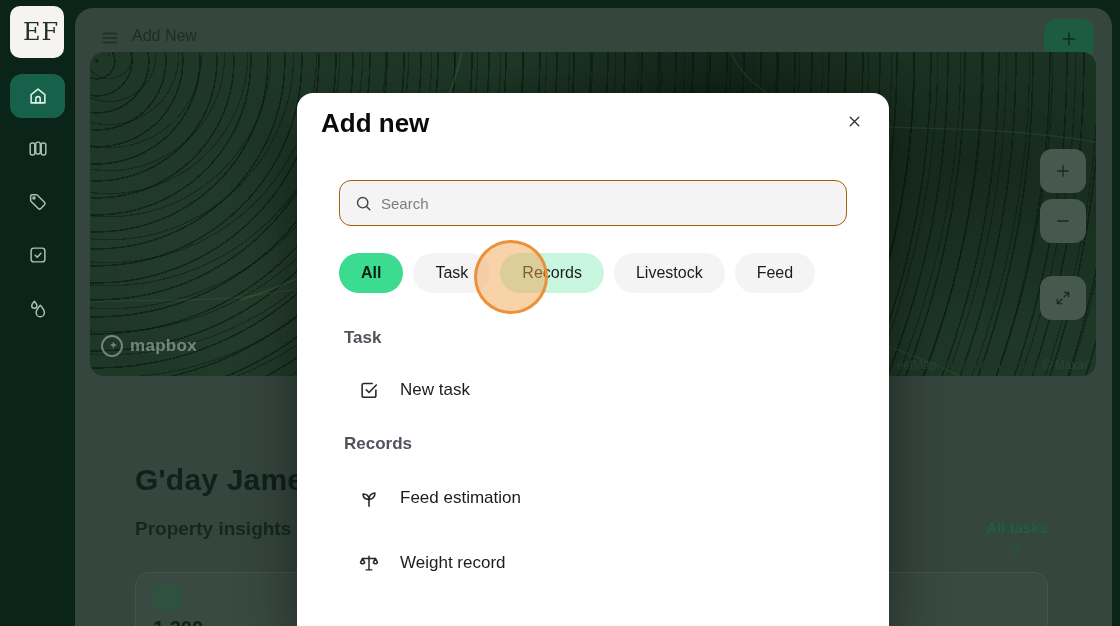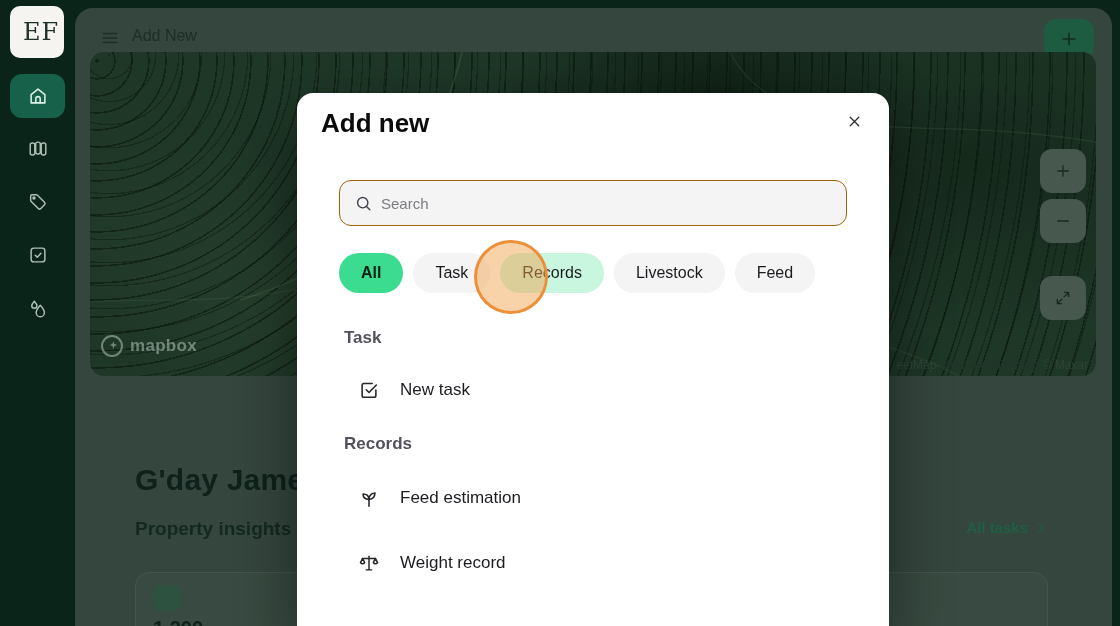--- a/index.html
+++ b/index.html
@@ -49,21 +49,21 @@
   .mapbox-logo { position:absolute; left:10px; bottom:18px; display:flex; align-items:center; gap:6px; opacity:.45; }
   .mapbox-logo .word { color:#d8e8dd; font-size:17px; font-weight:700; letter-spacing:.3px; }
   .attribution { position:absolute; right:8px; bottom:4px; font-size:12px; color:#2c4536; white-space:nowrap; }
   .attribution b { color:#223529; font-weight:700; }
   .map-btn { position:absolute; left:950px; width:46px; height:44px; border-radius:12px; background:#47584e; display:flex; align-items:center; justify-content:center; }
   .map-btn svg { stroke:#1a2a20; }
 
   
   .greeting { position:absolute; left:60px; top:455px; font-size:30px; font-weight:800; color:#0e211a; letter-spacing:.2px; }
   .insights-title { position:absolute; left:60px; top:510px; font-size:19px; font-weight:700; color:#13291f; }
-  .all-tasks { position:absolute; right:64px; top:511px; display:flex; align-items:center; gap:6px; font-size:15px; font-weight:600; color:#1f5f44; }
+  .all-tasks { position:absolute; right:64px; top:511px; display:flex; align-items:center; gap:6px; font-size:15px; font-weight:600; color:#1f5f44;flex-direction:column; }
   .card { position:absolute; top:564px; height:90px; background:#384a41; border:1px solid #43564c; border-radius:14px; }
   .card1 { left:60px; width:440px; }
   .card2 { left:525px; width:448px; }
   .stat-badge { position:absolute; left:17px; top:12px; width:28px; height:26px; border-radius:8px; background:#2d5240; }
   .stat-badge::after { content:""; position:absolute; left:12px; top:11px; width:3px; height:3px; border-radius:2px; background:#16
 2e22; }
   .stat-value { position:absolute; left:17px; top:44px; font-size:20px; font-weight:800; color:#0e211a; }
 
   
   .modal { position:absolute; left:297px; top:93px; width:592px; height:533px; background:#ffffff; border-radius:16px 16px 0 0;

